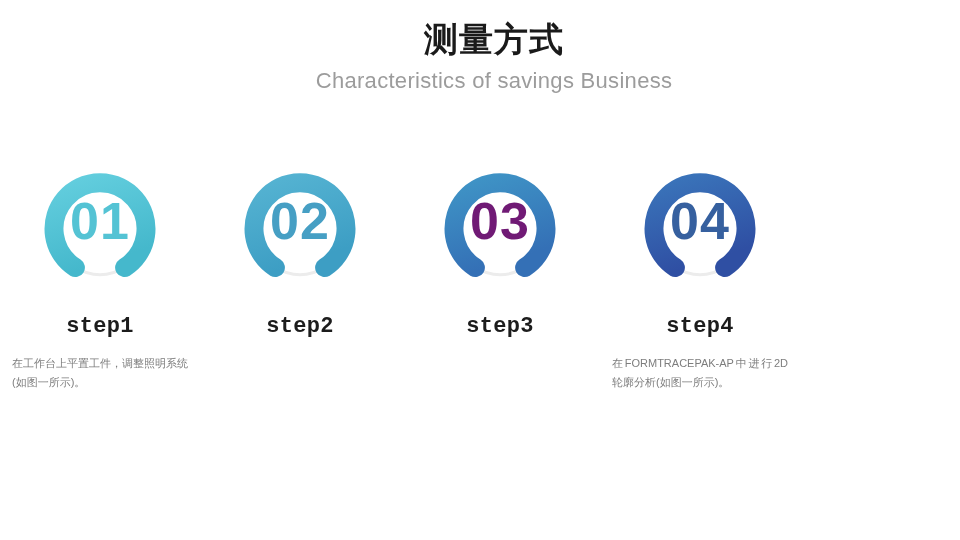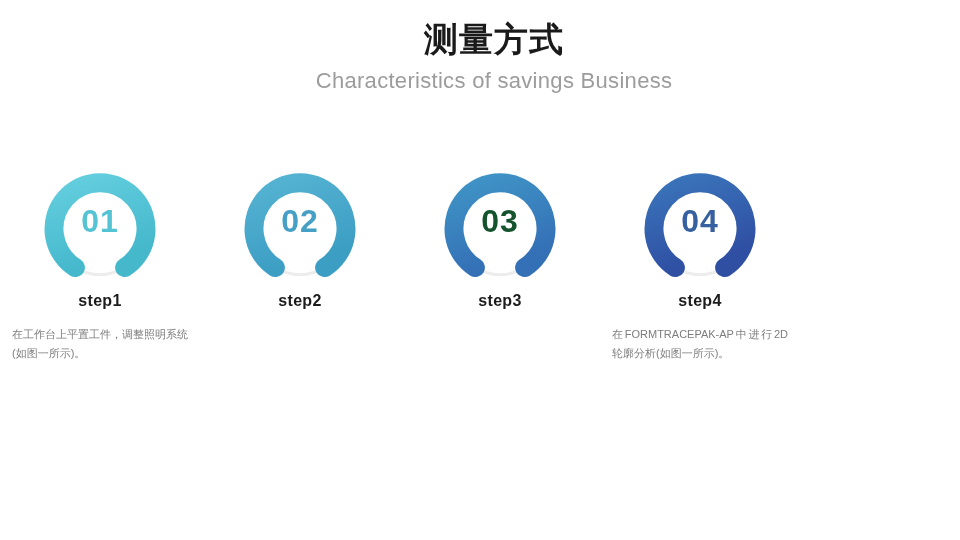--- a/index.html
+++ b/index.html
@@ -70,33 +70,34 @@
   }
   .ring-number {
     position: absolute;
     top: 0;
     left: 0;
     width: 140px;
     height: 122px;
     display: flex;
     align-items: center;
     justify-content: center;
-    font-size: 32px;
+    font-size: 52px;
     font-weight: bold;
     letter-spacing: 1px;
   }
 
   
   .step-label {
-    margin-top: 2px;
-    font-size: 16px;
+    margin-top: 24px;
+    font-size: 22px;
     font-weight: bold;
     color: #1c1c1c;
     letter-spacing: 0.3px;
     text-align: center;
+    font-family: Liberation Mono, monospace;
   }
   .step-desc {
     margin-top: 15px;
     width: 176px;
     font-size: 11px;
     line-height: 1.75;
     color: #7d7d7d;
     text-align: justify;
     text-align-last: left;
     word-break: break-all;
@@ -156,21 +157,21 @@
       <svg viewBox="0 0 140 130">
         <defs>
           <linearGradient id="g3" x1="0" y1="0" x2="0.35" y2="1">
             <stop offset="0%" stop-color="#3f94c6"></stop>
             <stop offset="100%" stop-color="#3470b6"></stop>
           </linearGradient>
         </defs>
         <path class="ring-track" d="M 45.4 107.6 A 46 46 0 0 0 94.6 107.6" fill="none" stroke-width="3" stroke-linecap="round" stroke="#ececec"></path>
         <path class="ring-arc" d="M 45.4 107.6 A 46 46 0 1 1 94.6 107.6" fill="none" stroke="url(#g3)" stroke-width="19" stroke-linecap="round"></path>
       </svg>
-      <div class="ring-number" style="color: #14532d;">03</div>
+      <div class="ring-number" style="color: #701a75;">03</div>
     </div>
     <div class="step-label" style="color: rgb(28, 28, 28);">step3</div>
   </div>
 
   <div class="step">
     <div class="ring-wrap">
       <svg viewBox="0 0 140 130">
         <defs>
           <linearGradient id="g4" x1="0" y1="0" x2="0.35" y2="1">
             <stop offset="0%" stop-color="#3a74ba"></stop>

